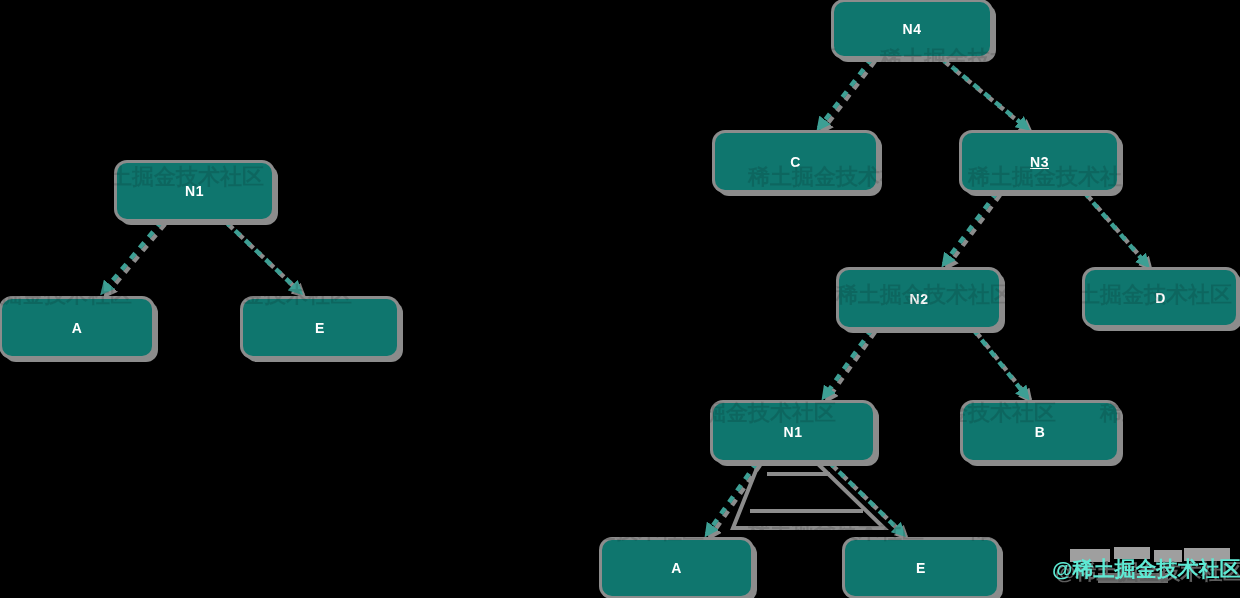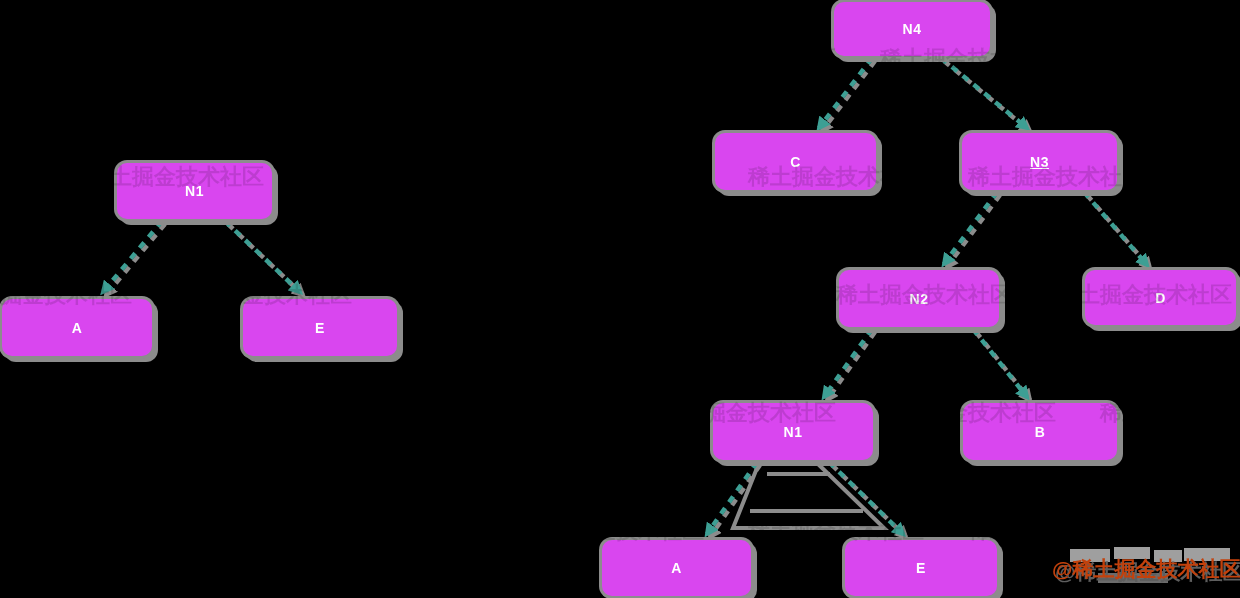--- a/index.html
+++ b/index.html
@@ -9,21 +9,21 @@
     background:#000000;
     overflow:hidden;
     font-family:"Liberation Sans", sans-serif;
   }
   .edges{position:absolute;left:0;top:0;z-index:1;}
   .edge-shadow{stroke:#8c8c8c;stroke-width:4.5;stroke-dasharray:7 7;fill:none;}
   .edge{stroke:#3d9f94;stroke-width:4.5;stroke-dasharray:7 7;fill:none;}
   .subtree{stroke:#8c8c8c;stroke-width:4;fill:none;}
   .node{
     position:absolute;z-index:2;
-    background:#d946ef;
+    background:#0f766e;
     border-radius:10px;
     box-shadow:0 0 0 3px #8c8c8c, 4px 4px 0 2px #8c8c8c;
     display:flex;align-items:center;justify-content:center;
     color:#ffffff;font-size:14px;font-weight:bold;letter-spacing:.5px;
   }
   
   .lt-n1{left:117px;top:163px;width:155px;height:56px;}
   .lt-a {left:2px;  top:299px;width:150px;height:57px;}
   .lt-e {left:243px;top:299px;width:154px;height:57px;}
   .rt-n4{left:834px;top:2px;  width:156px;height:54px;}
@@ -46,21 +46,21 @@
     position:absolute;left:1052px;top:547px;width:182px;height:40px;z-index:6;
   }
   .wm-block{position:absolute;background:#9f9f9f;}
   .wm-b1{left:18px; top:2px; width:40px;height:13px;}
   .wm-b2{left:62px; top:0px;  width:36px;height:12px;}
   .wm-b3{left:102px;top:3px; width:28px;height:12px;}
   .wm-b4{left:132px;top:1px; width:46px;height:13px;}
   .wm-b5{left:46px; top:26px;width:70px;height:10px;background:#6b6b6b;}
   .wm-text{
     position:absolute;left:0;top:8px;
-    color:#c2410c;font-size:21px;font-weight:bold;white-space:nowrap;
+    color:#5eead4;font-size:21px;font-weight:bold;white-space:nowrap;
     text-shadow:3px 3px 0 #5e5e5e;
   }
 </style>
 </head>
 <body>
 
 <div class="canvas">
 
   <svg class="edges" width="1240" height="598" viewBox="0 0 1240 598">
     <defs>

